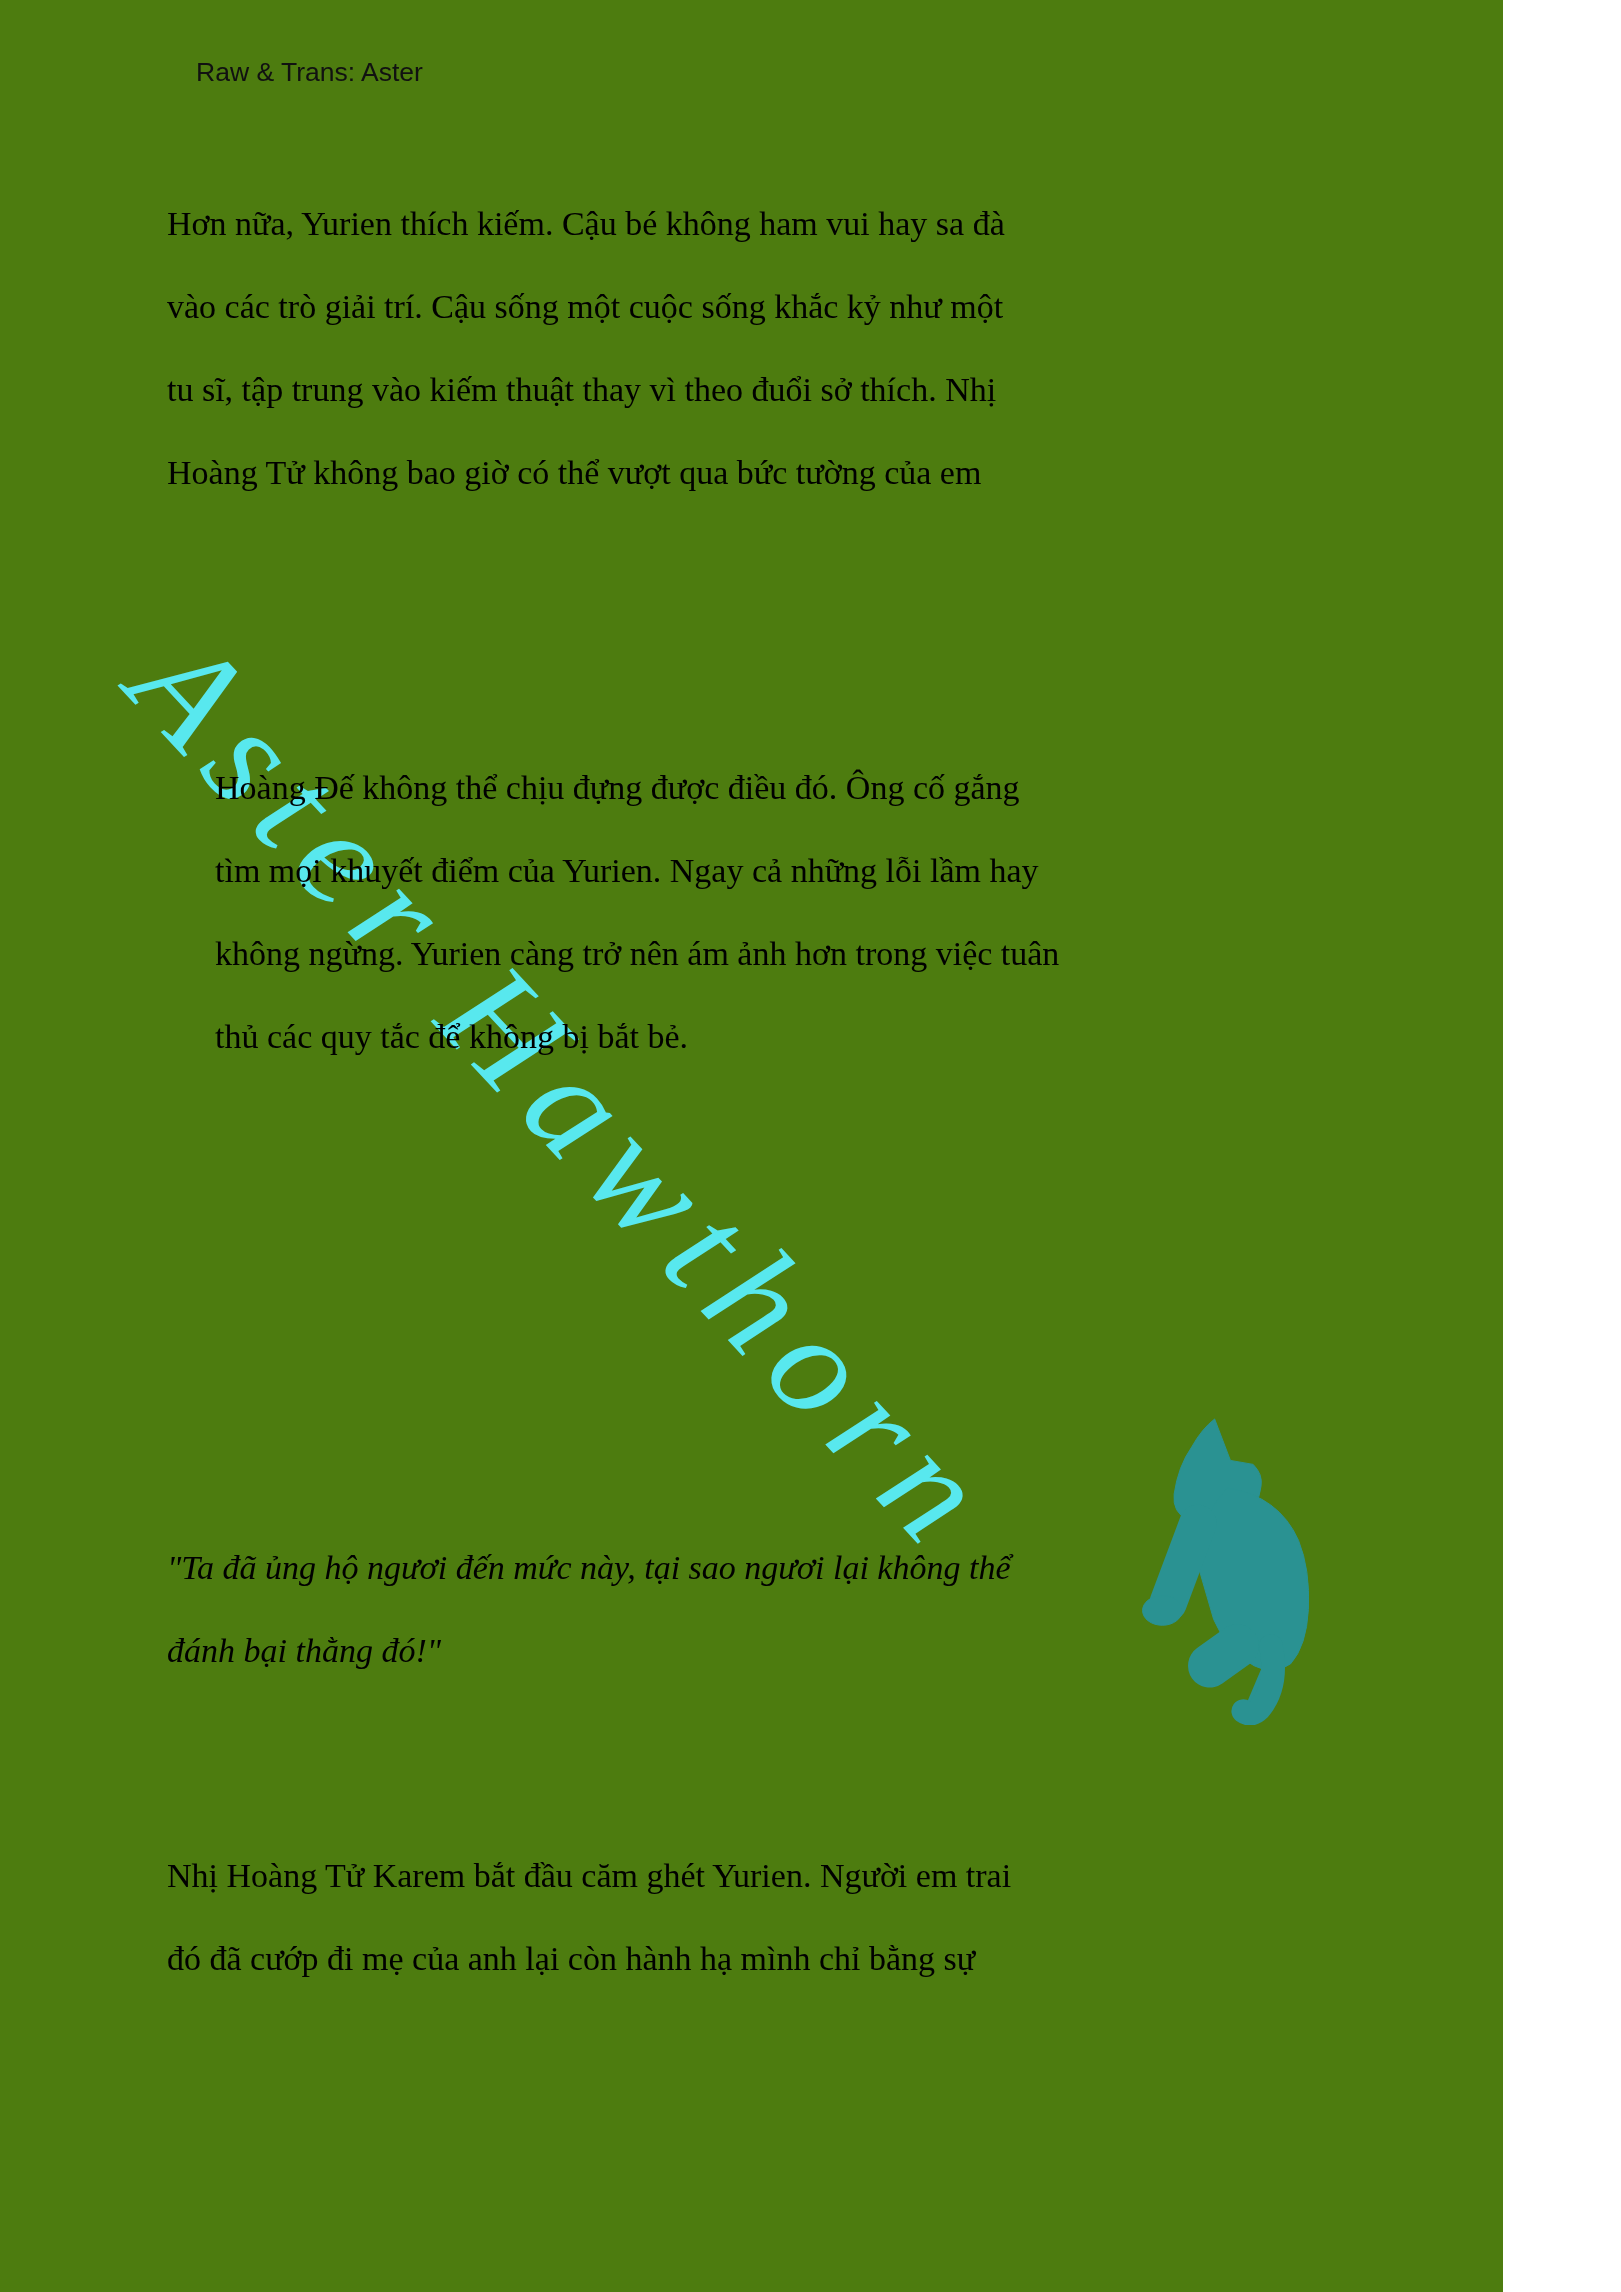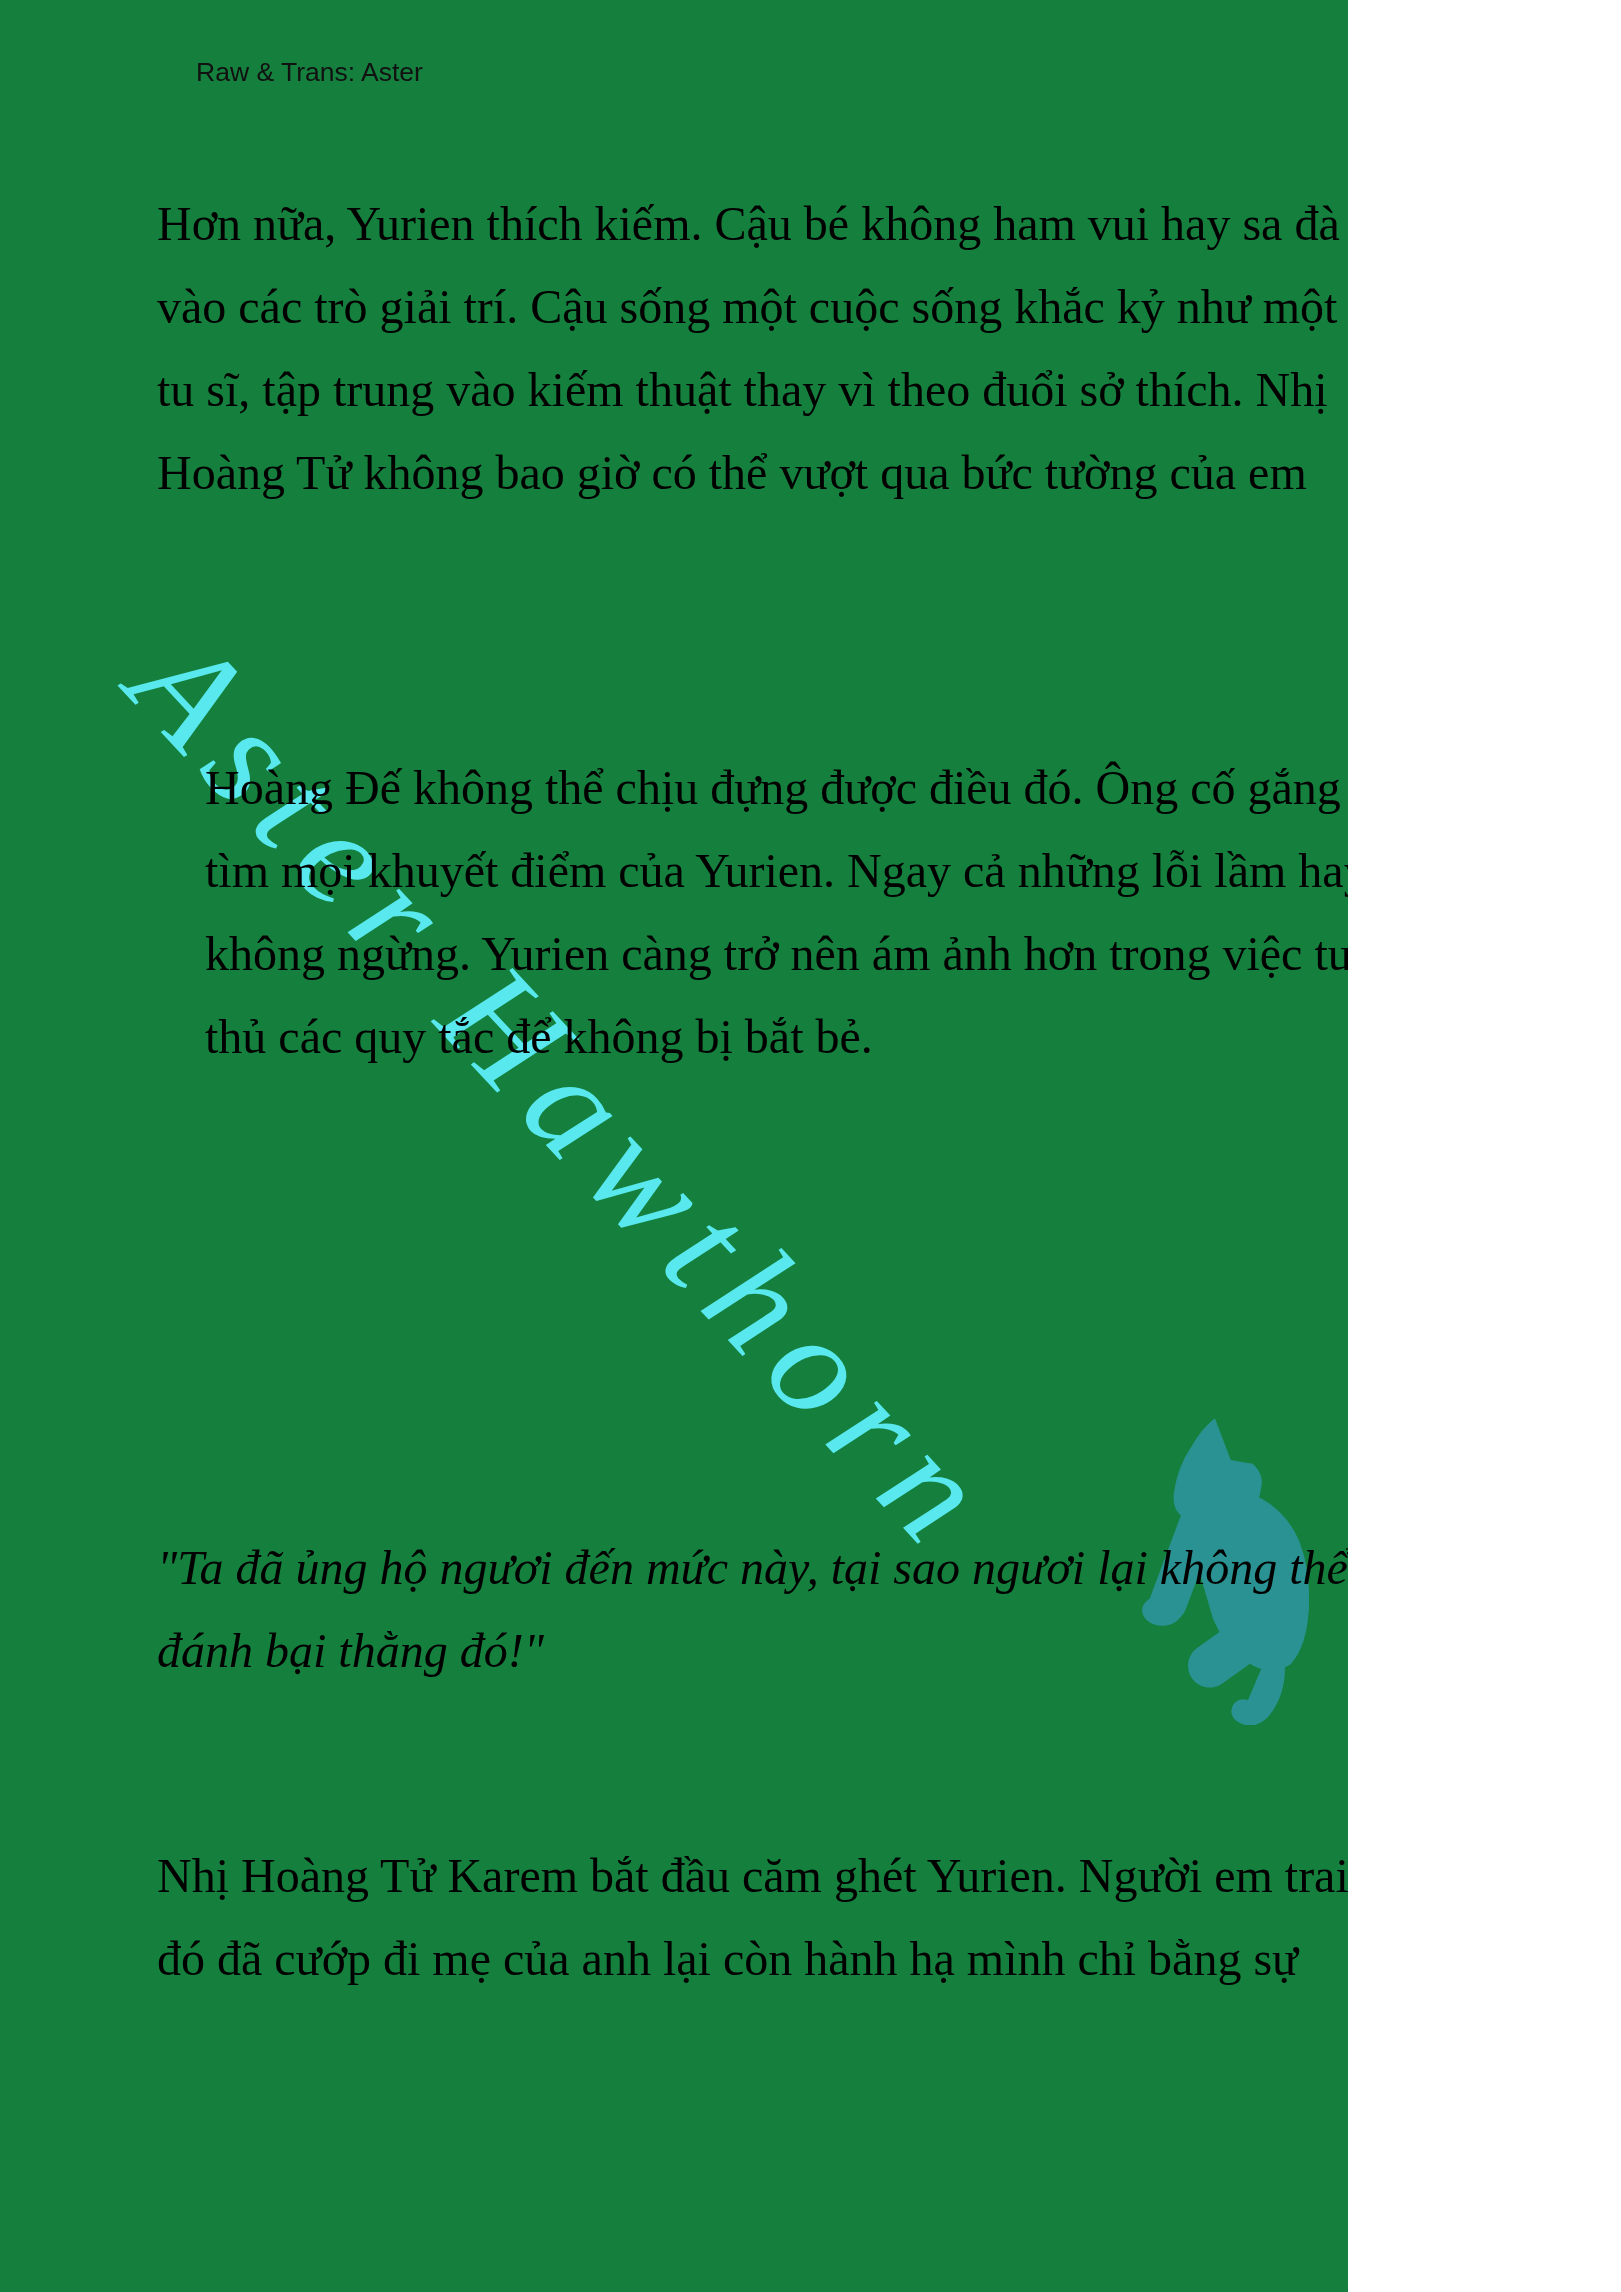--- a/index.html
+++ b/index.html
@@ -1,19 +1,19 @@
 <!DOCTYPE html>
 <html style="--watermark: #58e8ee; --cat: #2a9292;"><head>
 <meta charset="utf-8">
 <style>
   html,body { margin:0; padding:0; background:#ffffff; }
   .page {
     position:relative;
-    width:1348px; height:2293px;
-    background:#15803d;
+    width:1503px; height:2293px;
+    background:#4d7c0f;
     overflow:hidden;
     font-family:"Liberation Serif", serif;
     color:#000000;
   }
   .header {
     position:absolute; left:196px; top:57px;
     font-family:"Liberation Sans", sans-serif;
     font-size:26.5px; line-height:31px; color:#111111;
     z-index:3; white-space:nowrap;
   }
@@ -29,22 +29,22 @@
     white-space:nowrap;
     z-index:1;
   }
   .cat {
     position:absolute; left:1140px; top:1417px;
     width:169px; height:308px;
     z-index:2;
   }
   .cat * { fill:var(--cat,#2a9292); stroke:var(--cat,#2a9292); }
   .para {
-    position:absolute; left:157px;
-    font-size:48px; line-height:83px;
+    position:absolute; left:167px;
+    font-size:34px; line-height:83px;
     z-index:3;
   }
   .para .line { white-space:nowrap; height:83px; }
   .p1 { top:182px; }
   .p2 { top:746px;margin-left:48px; }
   .p3 { top:1305px; }
   .quote { top:1526px; font-style:italic; }
   .p4 { top:1834px; }
 </style>
 </head>

